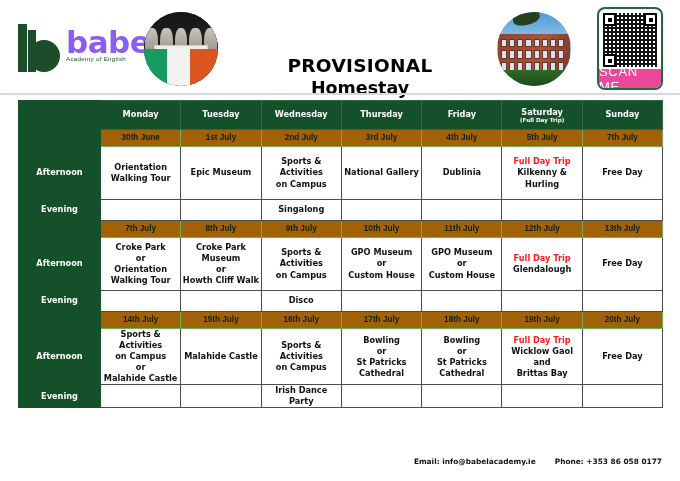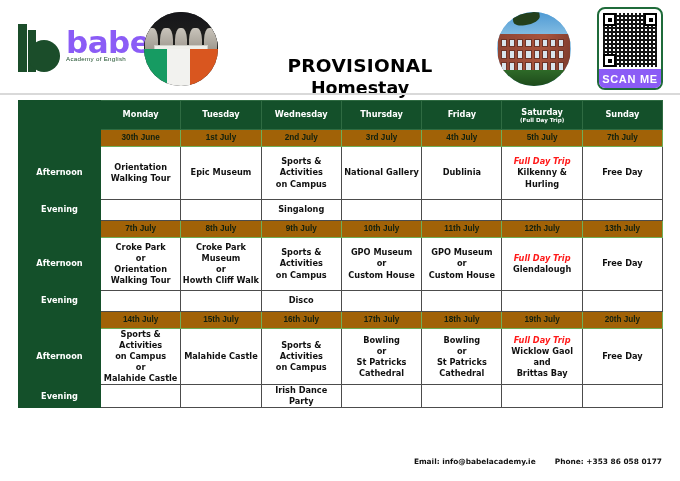--- a/index.html
+++ b/index.html
@@ -175,24 +175,24 @@
     width:4px; height:4px; background:#000;
   }
   .qr-eye.tl { left: 4px; top: 4px; }
   .qr-eye.tr { left: 45px; top: 4px; }
   .qr-eye.bl { left: 4px; top: 45px; }
   .qr-label {
     position: absolute;
     left: 0; bottom: 0;
     width: 100%;
     height: 19px;
-    background: #8b5cf6;
+    background: #ec4899;
     color: #ffffff;
-    font-size: 11px;
-    font-weight: bold;
+    font-size: 13px;
+    font-weight: normal;
     letter-spacing: 0.7px;
     display: flex;
     align-items: center;
     justify-content: center;
   }
 
   .header-rule {
     position: absolute;
     left: 0; top: 93px;
     width: 680px; height: 2px;
@@ -270,21 +270,20 @@
     font-weight: bold;
     font-family: "DejaVu Sans", sans-serif;
     padding: 3px 2px;
   }
   tr.afternoon td { height: 52px; }
   tr.evening td { height: 20px; margin-left: 40px; }
   .trip {
     color: #ff1a1a;
     display: block;
     font-weight: bold;
-    font-style: italic;
   }
   .cell-line { display: block; }
 
   
   .footer {
     position: absolute;
     left: 0;
     top: 452px;
     width: 680px;
     height: 26px;

